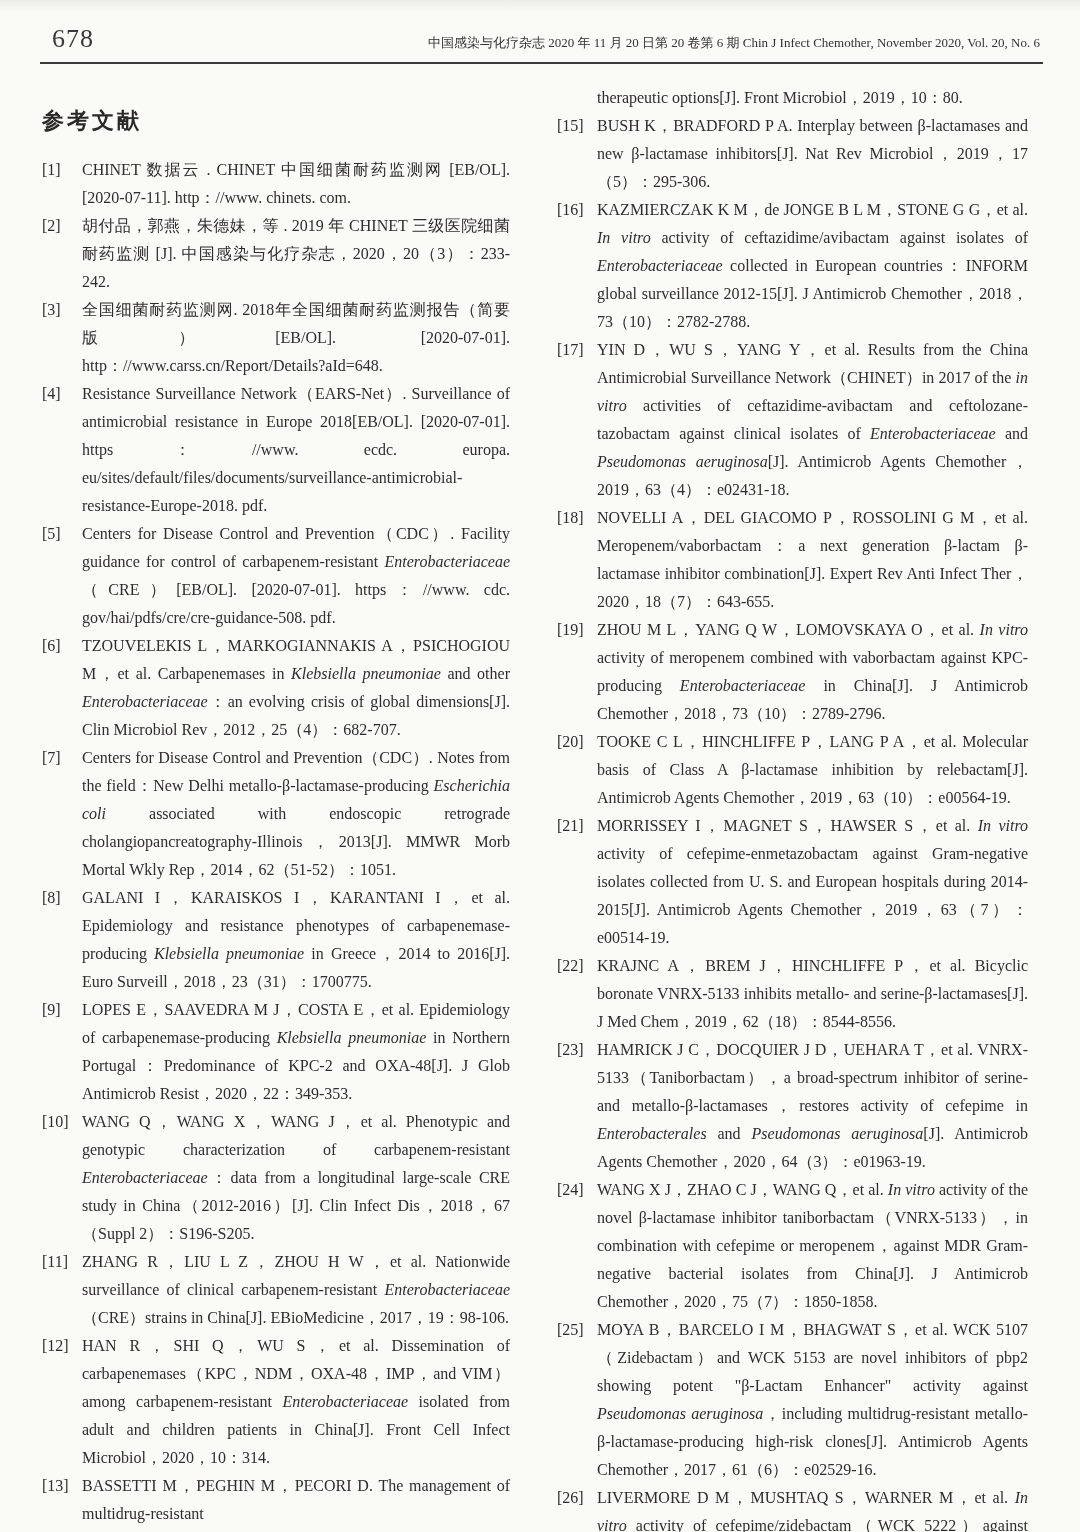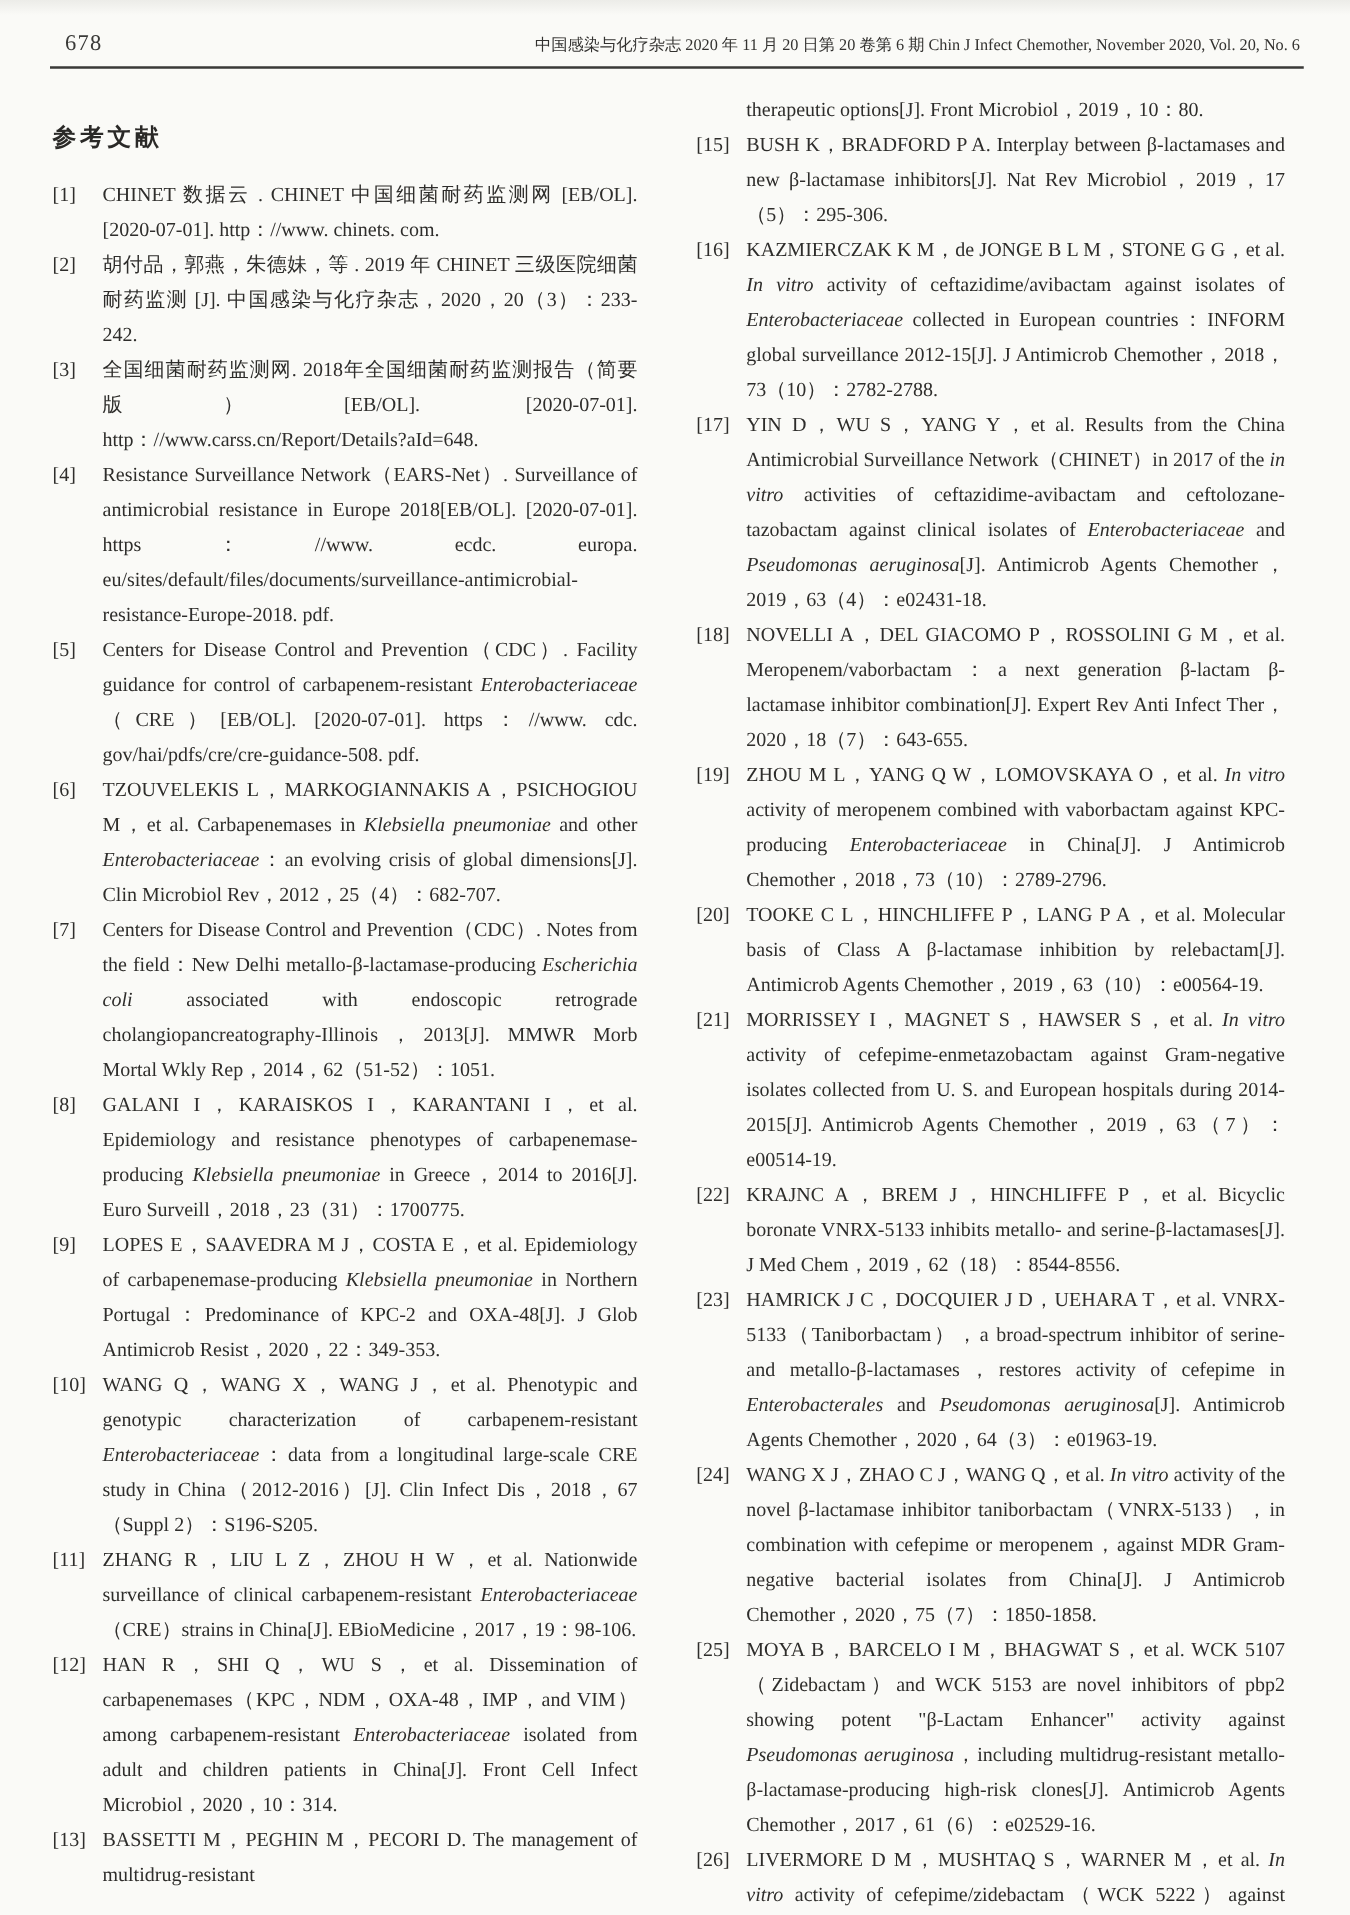--- a/index.html
+++ b/index.html
@@ -16,21 +16,21 @@
     background: linear-gradient(#ececе8 0px, #fafaf7 10px);
     background: linear-gradient(to bottom, #ecece8 0px, #fafaf7 12px);
     overflow: hidden;
   }
   .page-header {
     display: flex;
     align-items: baseline;
     padding: 24px 40px 4px 52px;
   }
   .page-number {
-    font-size: 18px;
+    font-size: 26px;
     letter-spacing: 1px;
     color: #3a3a38;
   }
   .journal-line {
     margin-left: auto;
     font-size: 13px;
     color: #333230;
     white-space: nowrap;
   }
   .header-rule {
@@ -41,21 +41,21 @@
   }
   .columns {
     display: flex;
     padding: 20px 0 0 42px;
     gap: 47px;
   }
   .col-left  { width: 468px; flex: none; }
   .col-right { width: 471px; flex: none; }
   .refs-heading {
     margin: 22px 0 20px 0;
-    font-size: 19px;
+    font-size: 22px;
     font-weight: 700;
     letter-spacing: 3px;
     color: #2a2927;
     font-family: "Liberation Sans", "Liberation Serif", sans-serif;
   }
   .ref {
     display: flex;
     font-size: 16px;
     line-height: 28px;
   }
@@ -82,21 +82,21 @@
   </header>
 
   <hr class="header-rule">
 
   <main class="columns">
     <section class="col-left">
       <h2 class="refs-heading">参考文献</h2>
       <div id="ref-list-left">
           <div class="ref">
             <span class="ref-num">[1]</span>
-            <span class="ref-text"><span>CHINET 数据云 . CHINET 中国细菌耐药监测网 [EB/OL]. [2020-07-01]. http：//www. chinets. com.</span></span>
+            <span class="ref-text"><span>CHINET 数据云 . CHINET 中国细菌耐药监测网 [EB/OL]. [2020-07-11]. http：//www. chinets. com.</span></span>
           </div>
           <div class="ref">
             <span class="ref-num">[2]</span>
             <span class="ref-text"><span>胡付品，郭燕，朱德妹，等 . 2019 年 CHINET 三级医院细菌耐药监测 [J]. 中国感染与化疗杂志，2020，20（3）：233-242.</span></span>
           </div>
           <div class="ref">
             <span class="ref-num">[3]</span>
             <span class="ref-text"><span>全国细菌耐药监测网. 2018年全国细菌耐药监测报告（简要版）[EB/OL]. [2020-07-01]. http：//www.carss.cn/Report/Details?aId=648.</span></span>
           </div>
           <div class="ref">

